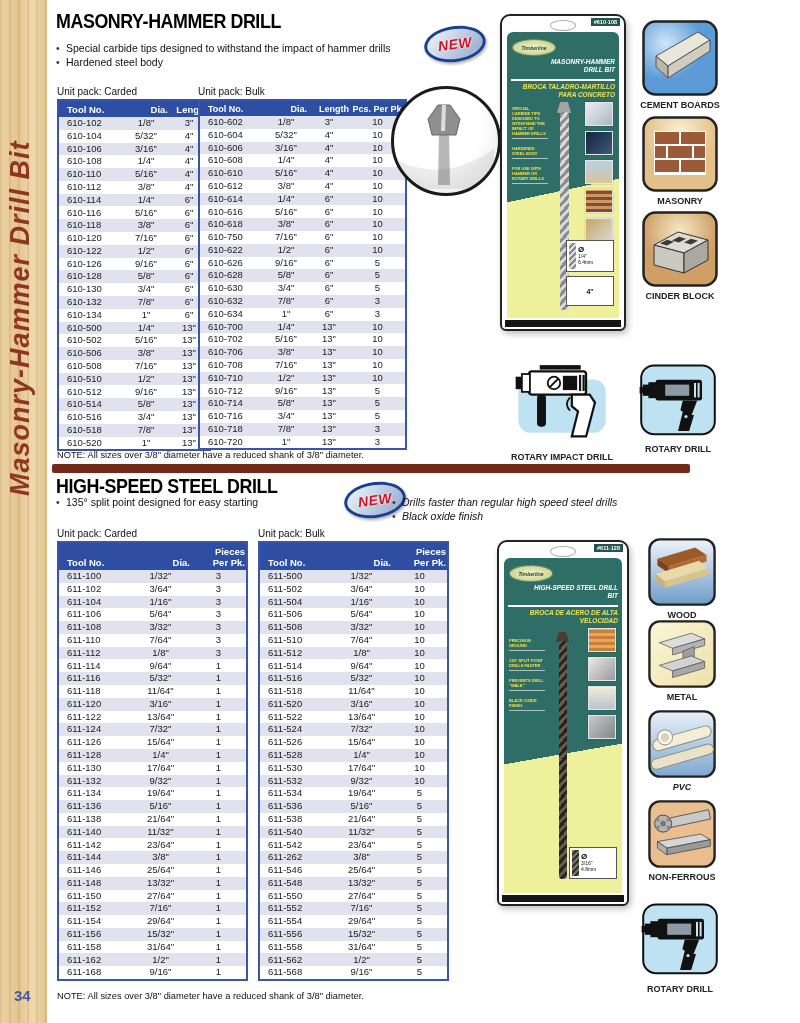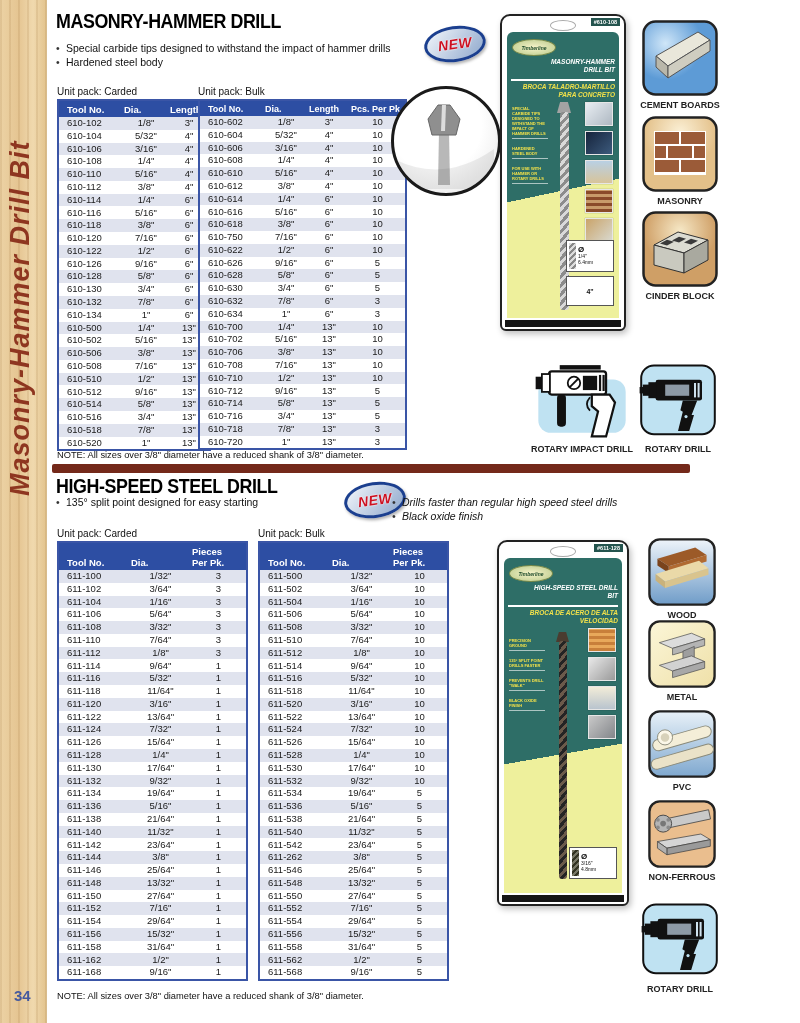--- a/index.html
+++ b/index.html
@@ -31,21 +31,21 @@
     border:3px solid #1b3f8f;background:linear-gradient(135deg,#f2f6fb,#8fa8cc);
     color:#cc1122;font-weight:bold;font-style:italic;font-size:14px;
     display:flex;align-items:center;justify-content:center;letter-spacing:.5px;
     box-shadow:1px 2px 3px rgba(0,0,0,.3);transform:rotate(-8deg);
     text-shadow:0 0 2px #fff,0 0 1px #fff;}
 
   
   .spec{position:absolute;border-collapse:collapse;table-layout:fixed;background:#fff;
     border:2px solid #3a55a6;font-size:9.5px;color:#1a1a1a;}
   .spec th{background:#2d4ea3;color:#fff;font-weight:bold;font-size:9.5px;
-    padding:2.5px 1px;white-space:pre-line;vertical-align:bottom;text-align:left;}
+    padding:2.5px 1px;white-space:pre-line;vertical-align:bottom;text-align:right;}
   .spec td{text-align:center;padding:1.1px 1px;line-height:10.6px;}
   .spec tbody tr:nth-child(odd){background:#e0e3ee;}
   .spec th:first-child,.spec td:first-child{text-align:left;padding-left:8px;}
   .t-mc{left:57px;top:99px;width:137px;}
   .t-mc th:nth-child(1){width:55px}.t-mc th:nth-child(2){width:44px}.t-mc th:nth-child(3){width:38px}
   .t-mb{left:198px;top:99px;width:190px;}
   .t-mb th{font-size:9px;}
   .t-mb th:nth-child(1){width:55px}.t-mb th:nth-child(2){width:42px}.t-mb th:nth-child(3){width:40px}.t-mb th:nth-child(4){width:53px}
   .t-hc{left:57px;top:541px;width:174px;}
   .t-hb{left:258px;top:541px;width:174px;}
@@ -525,21 +525,21 @@
         <polygon points="12,34 36,21 66,29 42,42" fill="#dcdcd2" stroke="#333" stroke-width="1"></polygon>
         <polygon points="18,32.5 25,28.8 32,30.8 25,34.5" fill="#3a3a3a"></polygon>
         <polygon points="30,29.5 37,25.8 44,27.8 37,31.5" fill="#3a3a3a"></polygon>
         <polygon points="42,31.5 49,27.8 56,29.8 49,33.5" fill="#3a3a3a"></polygon>
         <polygon points="12,34 42,42 42,62 12,54" fill="#c9c9bf" stroke="#333" stroke-width="1"></polygon>
         <polygon points="42,42 66,29 66,49 42,62" fill="#a9a99f" stroke="#333" stroke-width="1"></polygon>
       </svg>
       <div class="lbl">CINDER BLOCK</div>
     </div>
 
-    <div class="cat" style="left:520px;top:358px;width:124px;">
+    <div class="cat" style="left:500px;top:358px;width:124px;gap:8px;">
       <svg width="104" height="82" viewBox="0 0 110 92">
         <rect x="6" y="24" width="98" height="60" rx="14" fill="#bfe2f2"></rect>
         <rect x="30" y="8" width="46" height="5" fill="#111"></rect>
         <rect x="18" y="15" width="64" height="26" rx="3" fill="#fff" stroke="#111" stroke-width="2.5"></rect>
         <rect x="10" y="18" width="9" height="20" fill="#fff" stroke="#111" stroke-width="2"></rect>
         <rect x="3" y="21" width="7" height="14" fill="#111"></rect>
         <circle cx="46" cy="28" r="7" fill="none" stroke="#111" stroke-width="2"></circle>
         <line x1="41" y1="33" x2="51" y2="23" stroke="#111" stroke-width="2"></line>
         <rect x="56" y="20" width="16" height="16" fill="#111"></rect>
         <rect x="74" y="19" width="2.5" height="18" fill="#111"></rect>
@@ -998,21 +998,21 @@
           <polygon points="12,24 46,14 60,20 26,30" fill="#dcdcdc"></polygon>
           <polygon points="26,30 60,20 60,27 26,37" fill="#b4b4b4"></polygon>
           <polygon points="37,33 49,28 49,45 37,50" fill="#9e9e9e"></polygon>
           <polygon points="12,48 46,38 60,44 26,54" fill="#d2d2d2"></polygon>
           <polygon points="26,54 60,44 60,51 26,61" fill="#a8a8a8"></polygon>
         </g>
       </svg>
       <div class="lbl">METAL</div>
     </div>
 
-    <div class="cat" style="left:634px;top:710px;width:96px;">
+    <div class="cat" style="left:634px;top:710px;width:96px;font-style:italic;">
       <svg width="68" height="68" viewBox="0 0 72 72">
         <defs>
             <linearGradient id="pbg" x1="0" y1="0" x2="0" y2="1">
               <stop offset="0%" stop-color="#e8f1f8"></stop>
               <stop offset="100%" stop-color="#7fa8cf"></stop>
             </linearGradient>
           </defs>
         <rect x="1.5" y="1.5" width="69" height="69" rx="11" fill="url(#pbg)" stroke="#222" stroke-width="2.5"></rect>
         <g transform="rotate(-16 36 30)">
             <rect x="4" y="24" width="64" height="12" rx="6" fill="#f4eed8" stroke="#8a8a7a"></rect>

